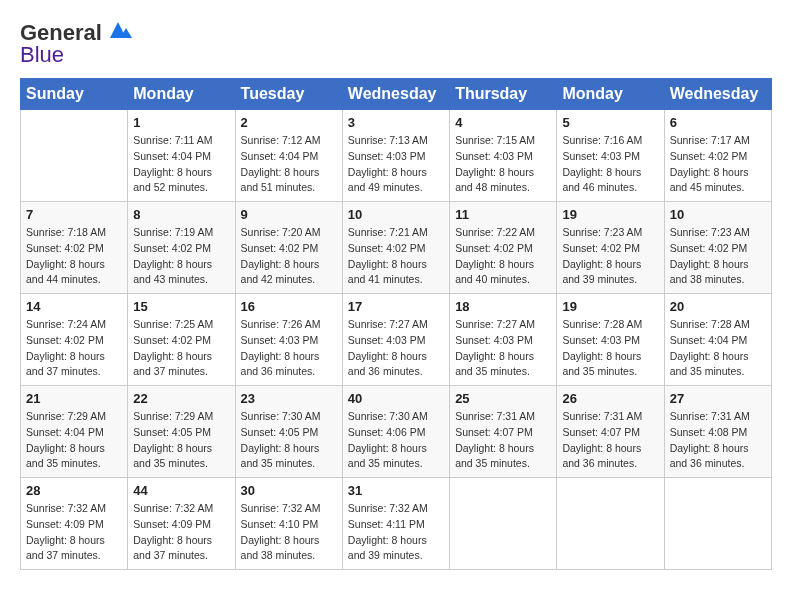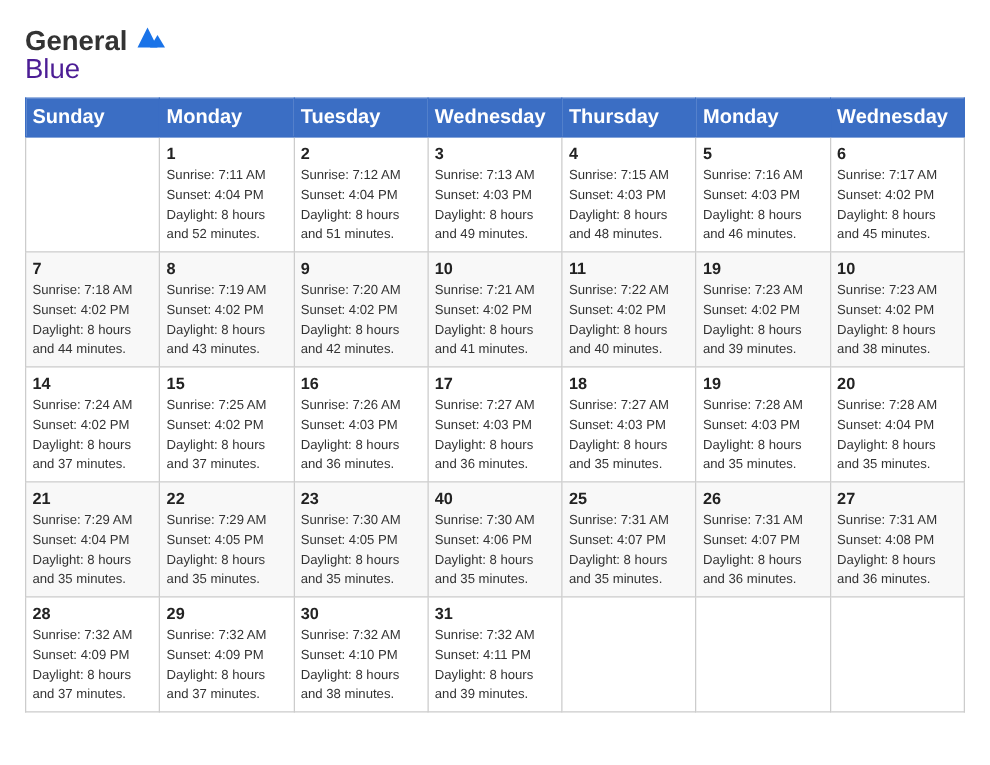--- a/index.html
+++ b/index.html
@@ -223,21 +223,21 @@
           <div class="day-number">27</div>
           <div class="day-info">Sunrise: 7:31 AM<br>Sunset: 4:08 PM<br>Daylight: 8 hours and 36 minutes.</div>
         </td>
       </tr>
       <tr>
         <td>
           <div class="day-number">28</div>
           <div class="day-info">Sunrise: 7:32 AM<br>Sunset: 4:09 PM<br>Daylight: 8 hours and 37 minutes.</div>
         </td>
         <td>
-          <div class="day-number">29</div>
+          <div class="day-number">44</div>
           <div class="day-info">Sunrise: 7:32 AM<br>Sunset: 4:09 PM<br>Daylight: 8 hours and 37 minutes.</div>
         </td>
         <td>
           <div class="day-number">30</div>
           <div class="day-info">Sunrise: 7:32 AM<br>Sunset: 4:10 PM<br>Daylight: 8 hours and 38 minutes.</div>
         </td>
         <td>
           <div class="day-number">31</div>
           <div class="day-info">Sunrise: 7:32 AM<br>Sunset: 4:11 PM<br>Daylight: 8 hours and 39 minutes.</div>
         </td>

